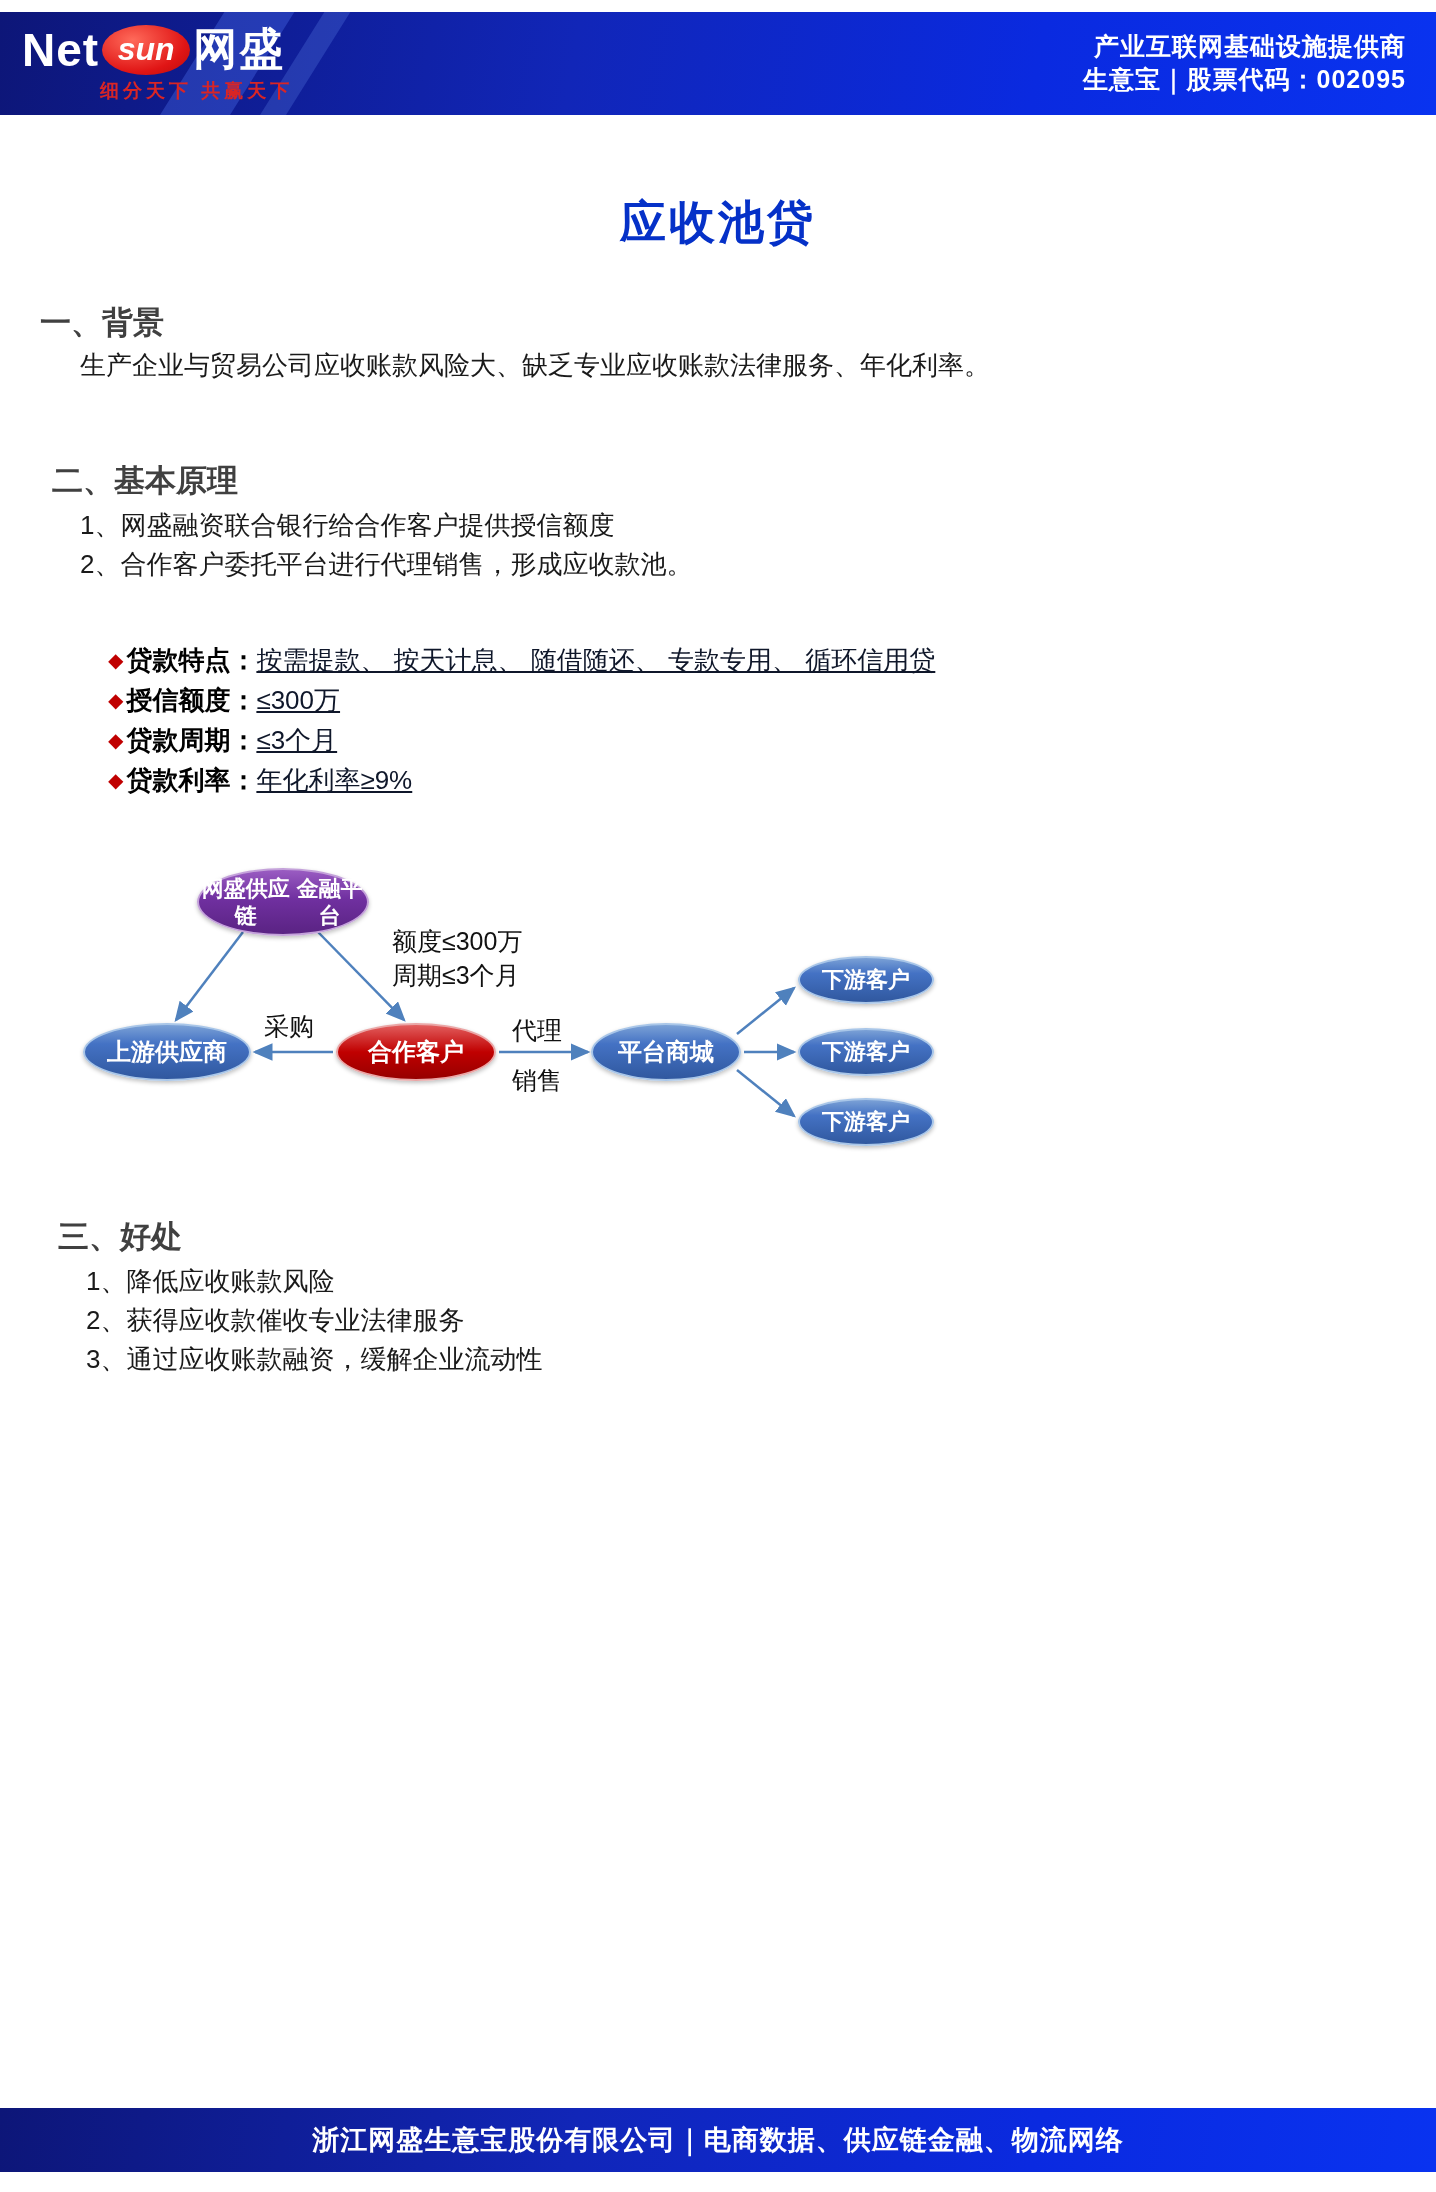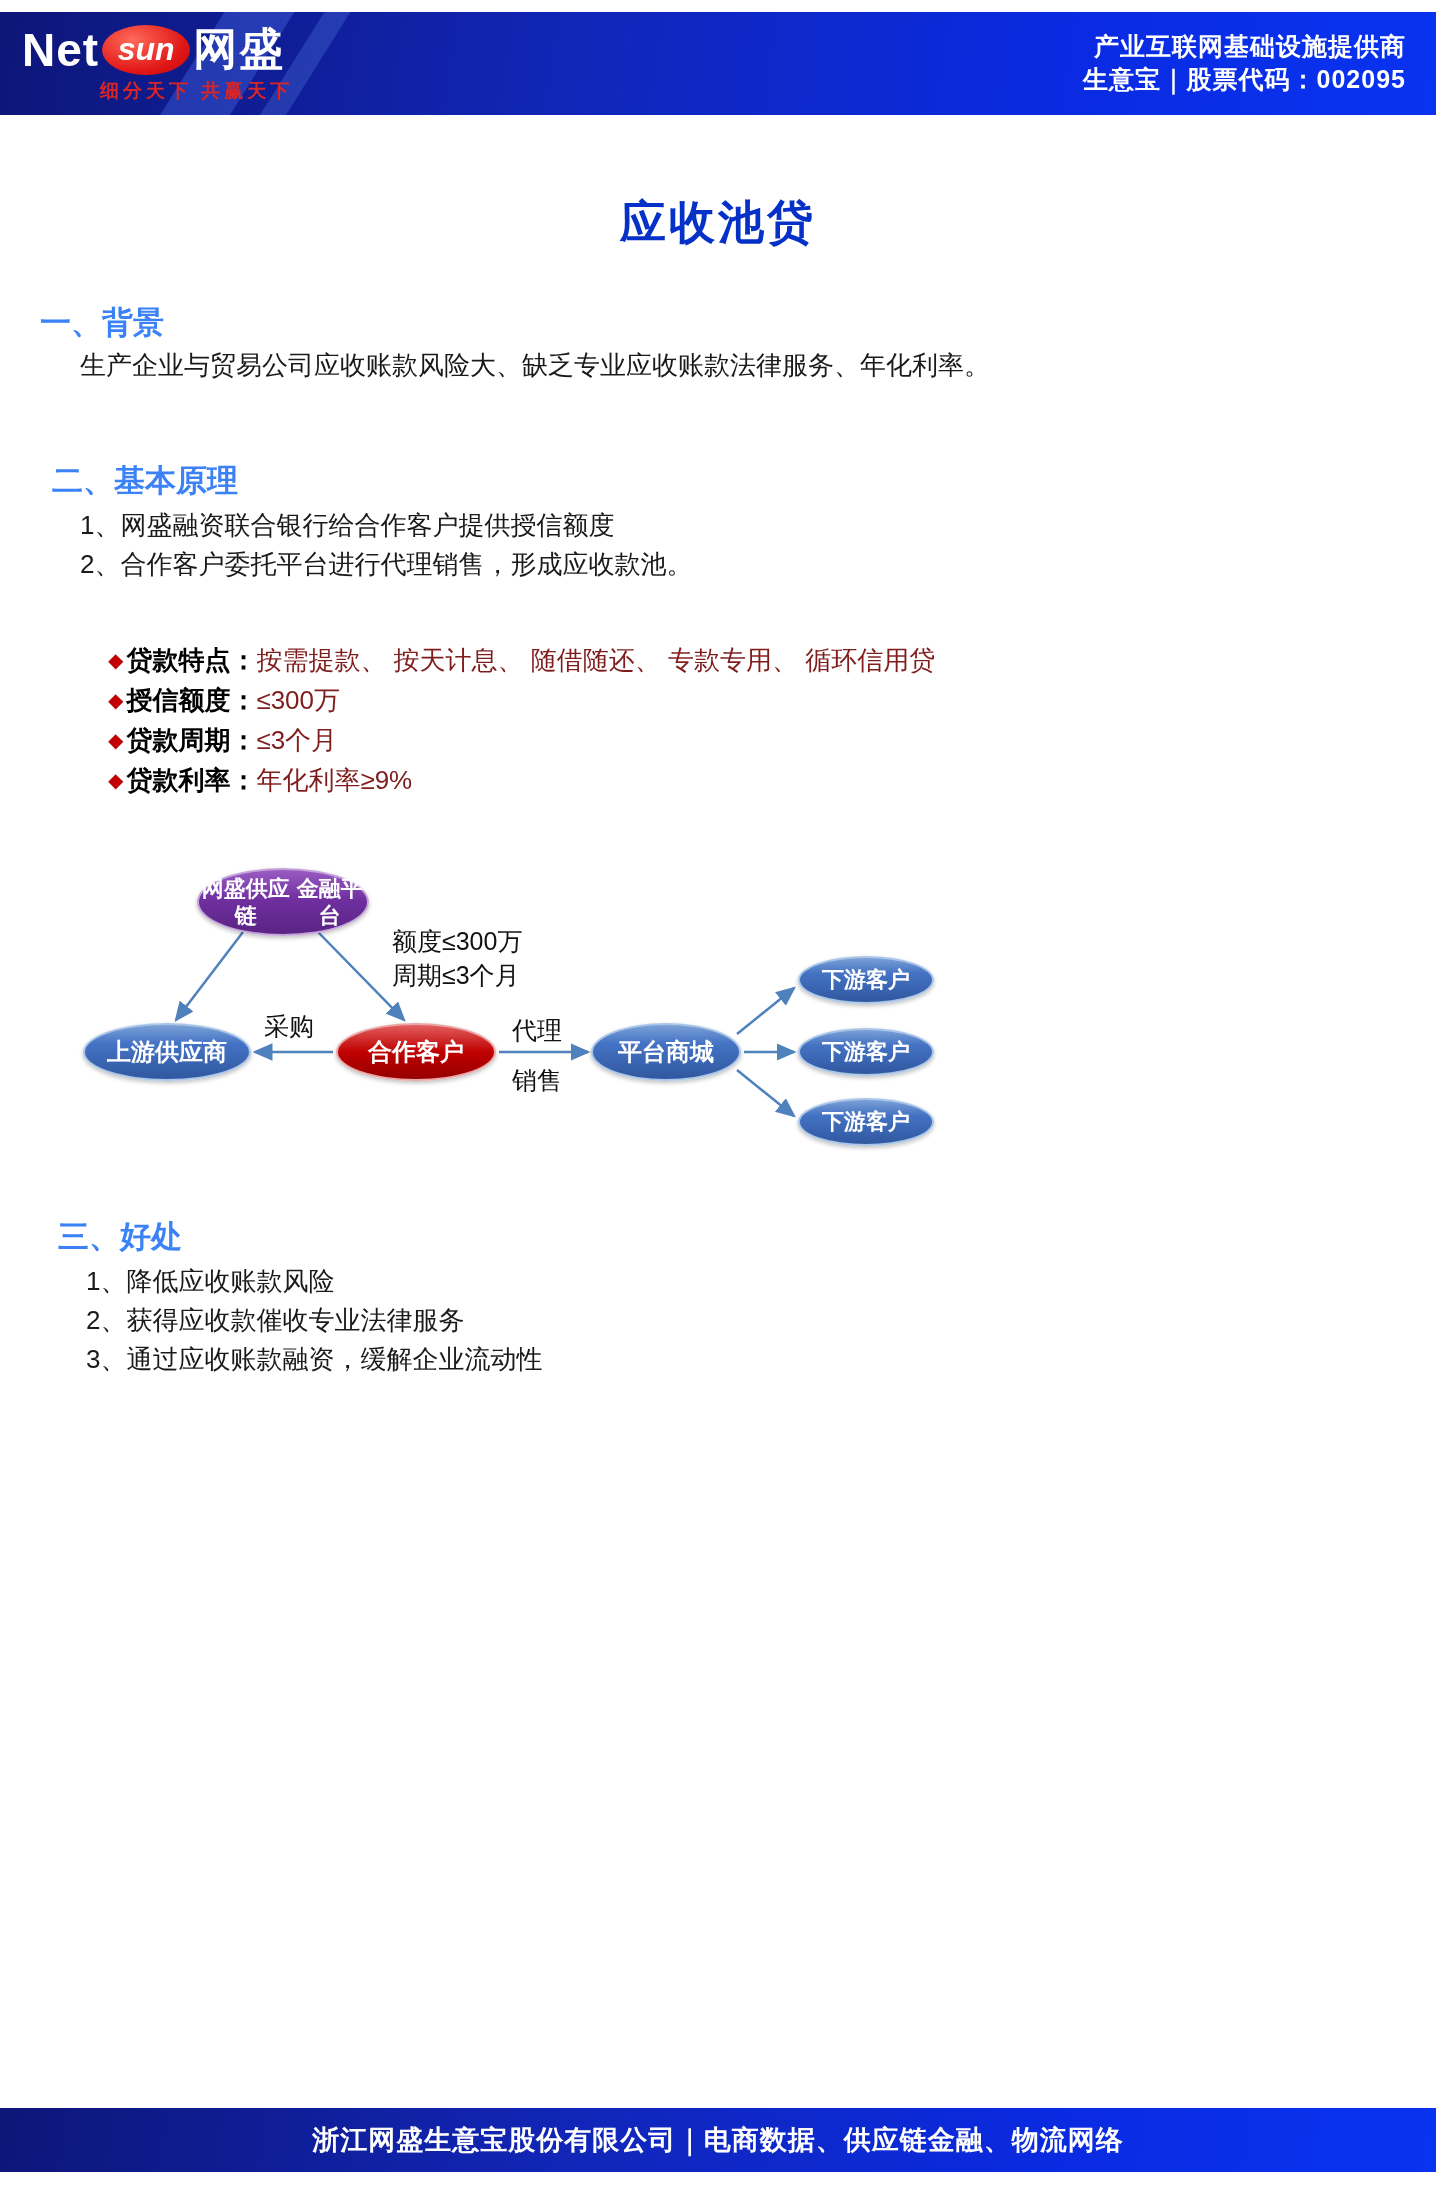--- a/index.html
+++ b/index.html
@@ -25,30 +25,30 @@
     font-size:19px; letter-spacing:4px; white-space:nowrap; }
   .header-right { position:absolute; top:18px; right:30px; text-align:right; color:#ffffff; font-weight:bold; }
   .header-right .l1 { font-size:25px; line-height:33px; letter-spacing:1px; }
   .header-right .l2 { font-size:25px; line-height:33px; letter-spacing:1px; }
 
   
   .doc-title { position:absolute; top:180px; left:0; width:100%; text-align:center;
     color:#0531c8; font-size:46px; font-weight:bold; letter-spacing:3px; }
 
   
-  .section-heading { position:absolute; color:#3b82f6; font-weight:bold; font-size:31px; white-space:nowrap; }
+  .section-heading { position:absolute; color:#404040; font-weight:bold; font-size:31px; white-space:nowrap; }
   .h-bg { left:40px; top:290px; }
   .bg-body { position:absolute; left:80px; top:336px; font-size:26px; color:#1a1a1a; white-space:nowrap; }
 
   .h-pr { left:52px; top:448px; }
   .pr-list { position:absolute; left:80px; top:494px; font-size:26px; color:#1a1a1a; line-height:39px; }
   .pr-bullets { position:absolute; left:108px; top:628px; font-size:26px; line-height:40px; white-space:nowrap; }
   .bullet-diamond { color:#c00000; font-size:20px; margin-right:3px; vertical-align:2px; }
   .bullet-label { font-weight:bold; color:#000000; }
-  .bullet-value { color:#7f1d1d; }
+  .bullet-value { color:#0f172a;text-decoration:underline; }
 
   .h-be { left:58px; top:1204px; }
   .be-list { position:absolute; left:86px; top:1250px; font-size:26px; color:#1a1a1a; line-height:39px; }
 
   
   .diagram { position:absolute; left:0; top:852px; width:1436px; height:312px; }
   .diagram-svg { position:absolute; left:0; top:0; }
   .node { position:absolute; border-radius:50%; display:flex; flex-direction:row;
     align-items:center; justify-content:center; color:#ffffff; font-weight:bold; text-align:center; }
   .node.blue { background:linear-gradient(180deg,#7ba1d6 0%, #4472c4 35%, #30589f 100%);

